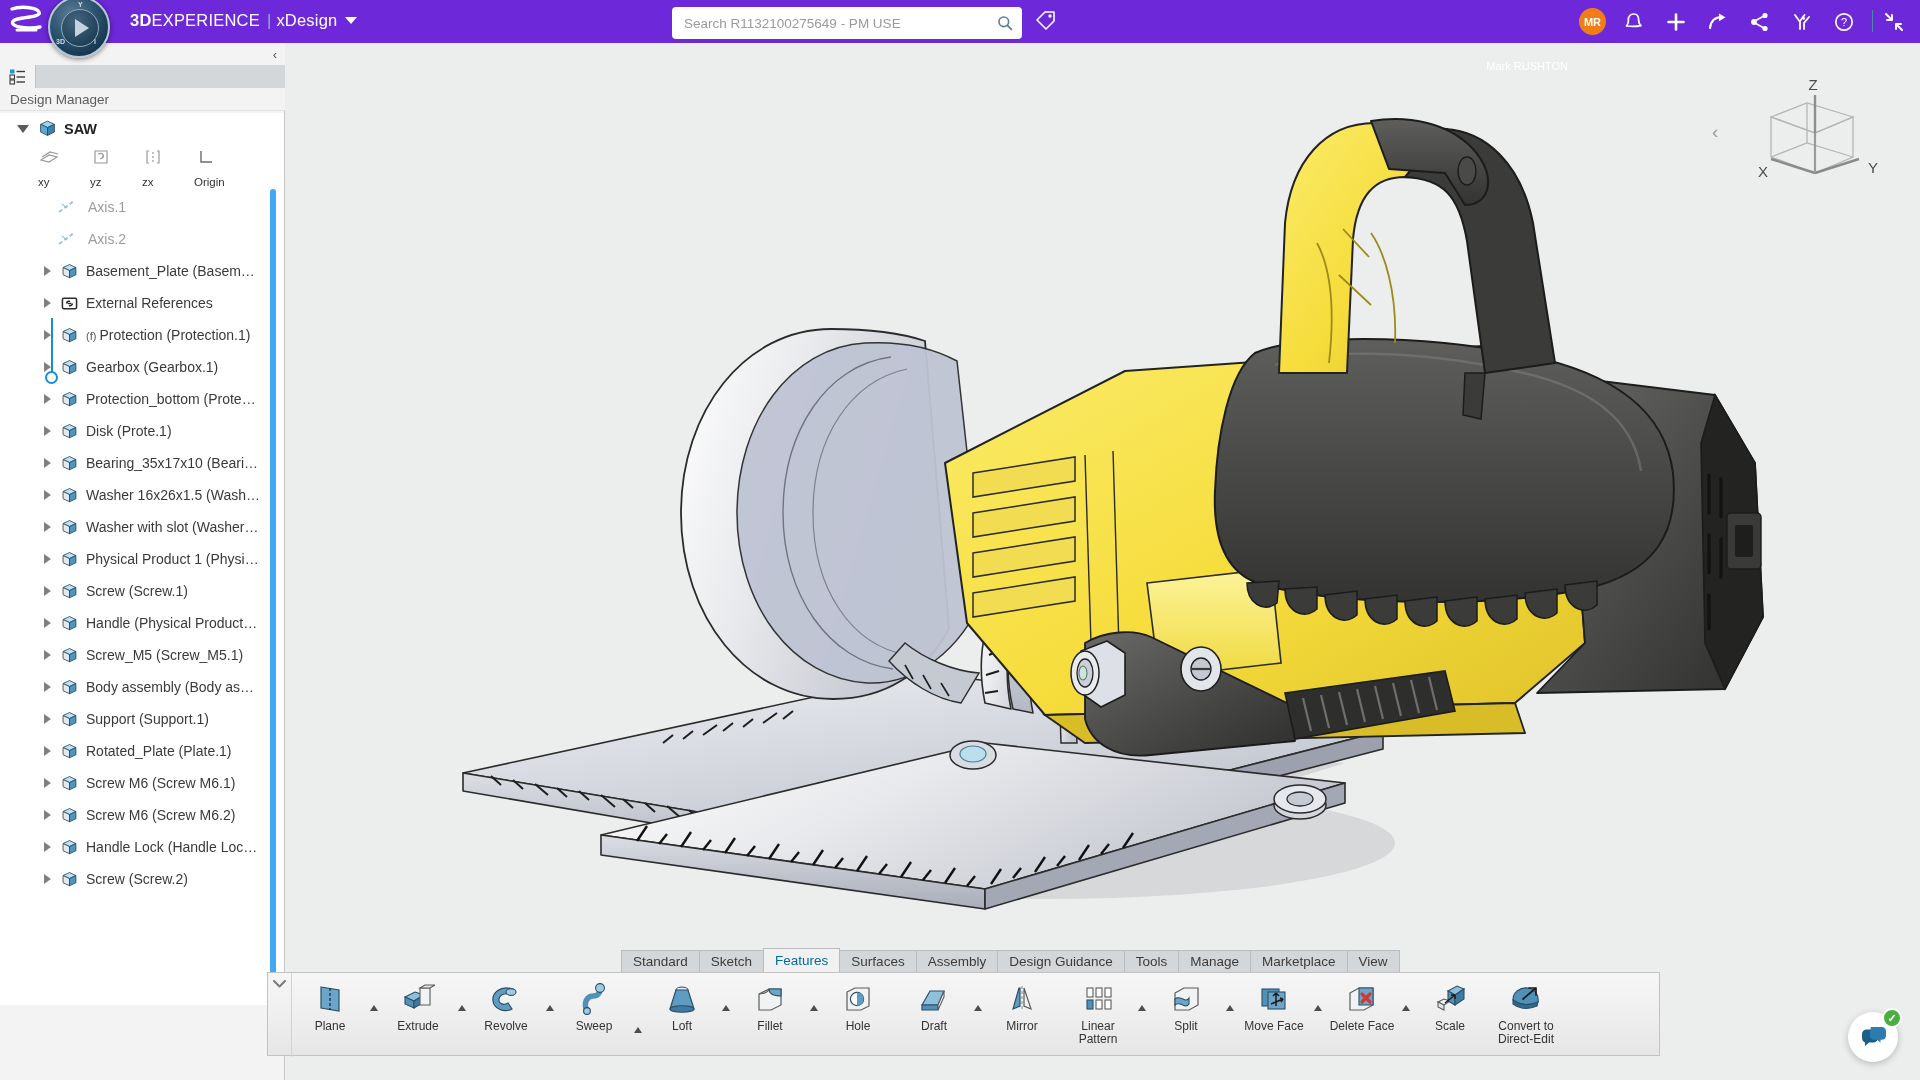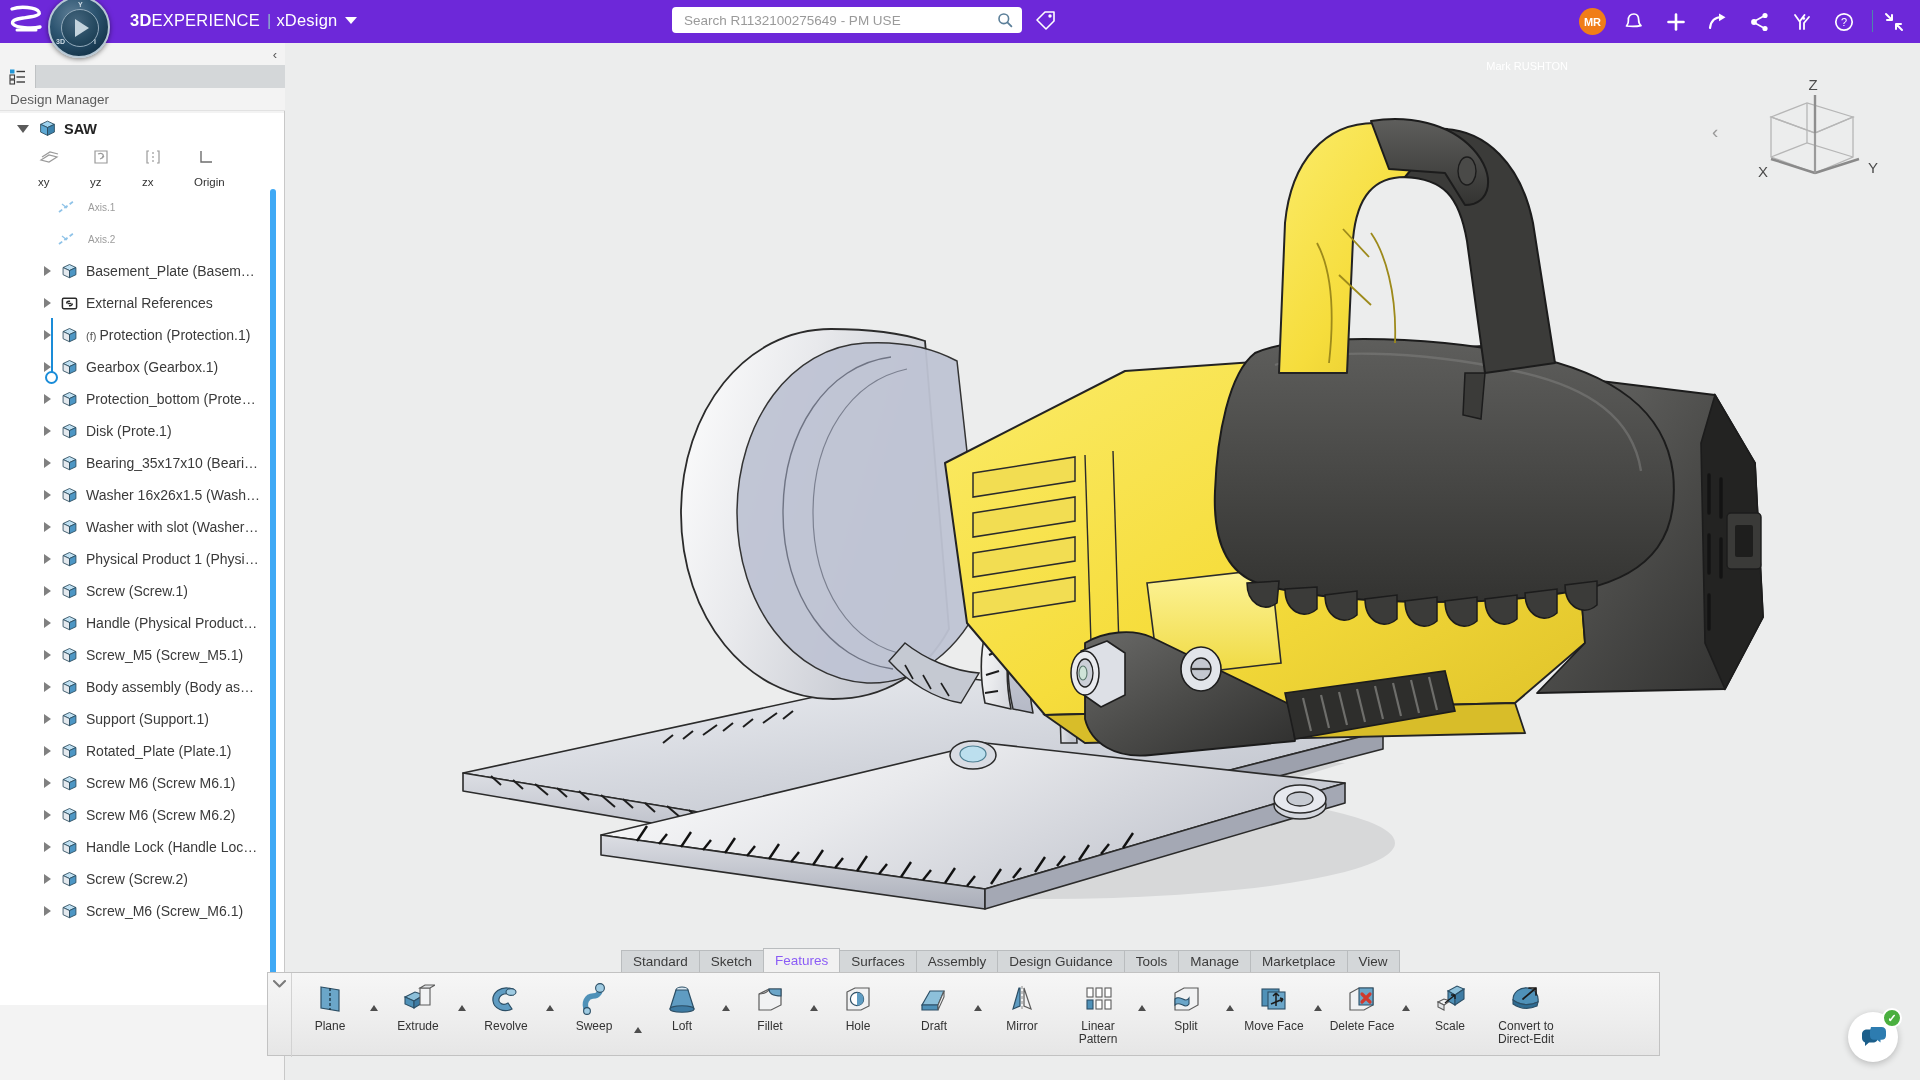--- a/index.html
+++ b/index.html
@@ -63,21 +63,21 @@
     display: inline-block; margin-left: 8px;
     width: 0; height: 0;
     border-left: 6px solid transparent;
     border-right: 6px solid transparent;
     border-top: 7px solid #fff;
     vertical-align: 2px;
   }
 
   #searchbox {
     position: absolute; left: 672px; top: 7px;
-    width: 350px; height: 26px;
+    width: 350px; height: 32px;
     background: #fff; border-radius: 4px;
     display: flex; align-items: center;
   }
   #searchbox input {
     flex: 1; border: none; outline: none;
     font-family: "Liberation Sans", sans-serif;
     font-size: 13.5px; color: #444;
     padding: 0 8px 0 12px; background: transparent;
   }
   #searchbox input::placeholder { color: #9a9a9a; }
@@ -184,21 +184,21 @@
   .plane-item {
     width: 52px; display: flex; flex-direction: column;
     padding-top: 3px; cursor: pointer;
   }
   .plane-item .pl-label { font-size: 11.5px; color: #333; margin-top: 3px; }
 
   .axis-row {
     display: flex; align-items: center;
     height: 32px; padding-left: 56px; position: relative;
   }
-  .axis-row .ax-label { font-size: 10px; color: #9c9c9c; margin-left: 10px; }
+  .axis-row .ax-label { font-size: 14px; color: #9c9c9c; margin-left: 10px; }
   #axis-stem {
     position: absolute; left: 51px; top: 205px;
     width: 2px; height: 56px; background: #1a8cd8;
   }
   #axis-dot {
     position: absolute; left: 45px; top: 258px;
     width: 13px; height: 13px; border-radius: 50%;
     background: #fff; border: 2px solid #1a8cd8;
   }
 
@@ -260,21 +260,21 @@
     height: 24px; display: flex; align-items: flex-end; z-index: 30;
   }
   .rtab {
     height: 22px; padding: 0 11px;
     background: #d4d7d9; border: 1px solid #b9bcbe; border-bottom: none;
     color: #3b3b3b; font-size: 13.5px;
     display: flex; align-items: center;
     margin-right: -1px; cursor: pointer;
   }
   .rtab.active {
-    background: #f1f1f1; color: #8b5cf6; height: 24px;
+    background: #f1f1f1; color: #0369a1; height: 24px;
     border-color: #b9bcbe; z-index: 2;
   }
 
   #ribbon {
     position: absolute; left: 267px; bottom: 24px;
     width: 1393px; height: 84px;
     background: linear-gradient(#f6f6f6 0%, #eeeeee 55%, #e6e6e6 100%);
     border: 1px solid #c2c2c2;
     z-index: 25;
   }
@@ -676,29 +676,20 @@
     <span class="ti-label">Handle Lock (Handle Loc…</span>
         </div>
         <div class="tree-item">
           <span class="tri"></span>
     <svg class="cube-ico" viewBox="0 0 18 18">
     <path d="M9 1.6 L15.8 4.8 L9 8 L2.2 4.8 Z" fill="#bfe0f2" stroke="#2b4a5c" stroke-width=".9"></path>
     <path d="M2.2 4.8 L9 8 L9 15.6 L2.2 12.4 Z" fill="#e4e9ee" stroke="#2b4a5c" stroke-width=".9"></path>
     <path d="M15.8 4.8 L9 8 L9 15.6 L15.8 12.4 Z" fill="#4d96c4" stroke="#2b4a5c" stroke-width=".9"></path>
   </svg>
     <span class="ti-label">Screw (Screw.2)</span>
-        </div>
-        <div class="tree-item">
-          <span class="tri"></span>
-    <svg class="cube-ico" viewBox="0 0 18 18">
-    <path d="M9 1.6 L15.8 4.8 L9 8 L2.2 4.8 Z" fill="#bfe0f2" stroke="#2b4a5c" stroke-width=".9"></path>
-    <path d="M2.2 4.8 L9 8 L9 15.6 L2.2 12.4 Z" fill="#e4e9ee" stroke="#2b4a5c" stroke-width=".9"></path>
-    <path d="M15.8 4.8 L9 8 L9 15.6 L15.8 12.4 Z" fill="#4d96c4" stroke="#2b4a5c" stroke-width=".9"></path>
-  </svg>
-    <span class="ti-label">Screw_M6 (Screw_M6.1)</span>
         </div>
       </div>
   </div>
 
   <div id="tree-scroll-track">
     <div id="tree-scroll-thumb"></div>
   </div>
 </div>
 
 <div id="viewport">

